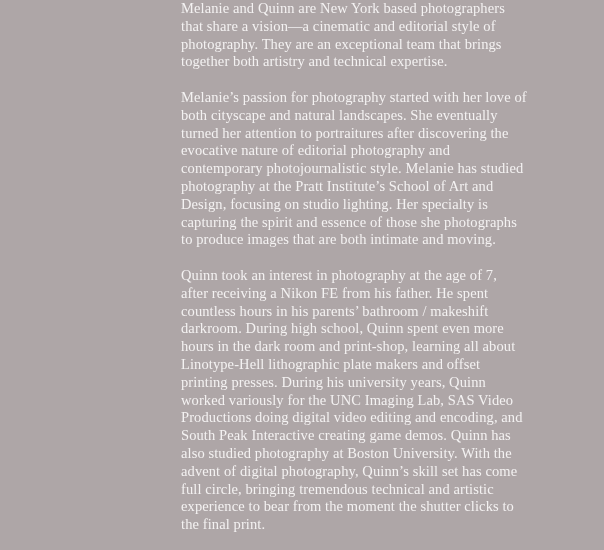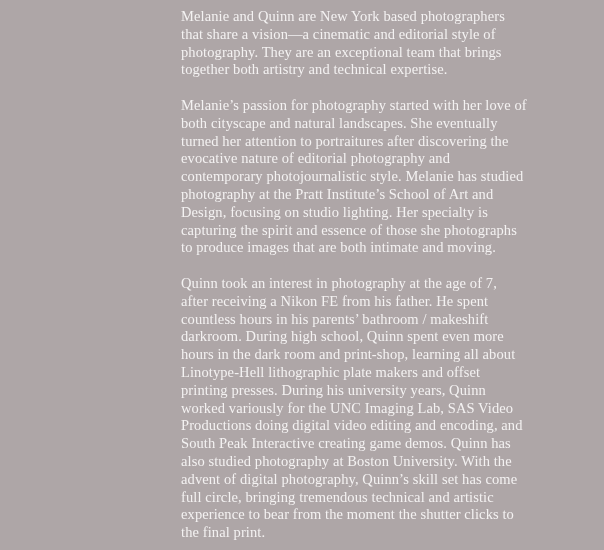--- a/index.html
+++ b/index.html
@@ -9,21 +9,21 @@
   body {
     width: 604px;
     height: 550px;
     overflow: hidden;
     position: relative;
     background: #aea6a7; 
   }
   .about-text {
     position: absolute;
     left: 181px;
-    top: 8px;
+    top: 0px;
     max-width: 420px;
     font-family: "Liberation Serif", "DejaVu Serif", serif;
     font-size: 14.5px;
     line-height: 17.8px;
     font-weight: 400;
     letter-spacing: 0.1px;
     color: #f4f2f2; 
   }
   .about-text p {
     margin: 0 0 17.8px 0;

